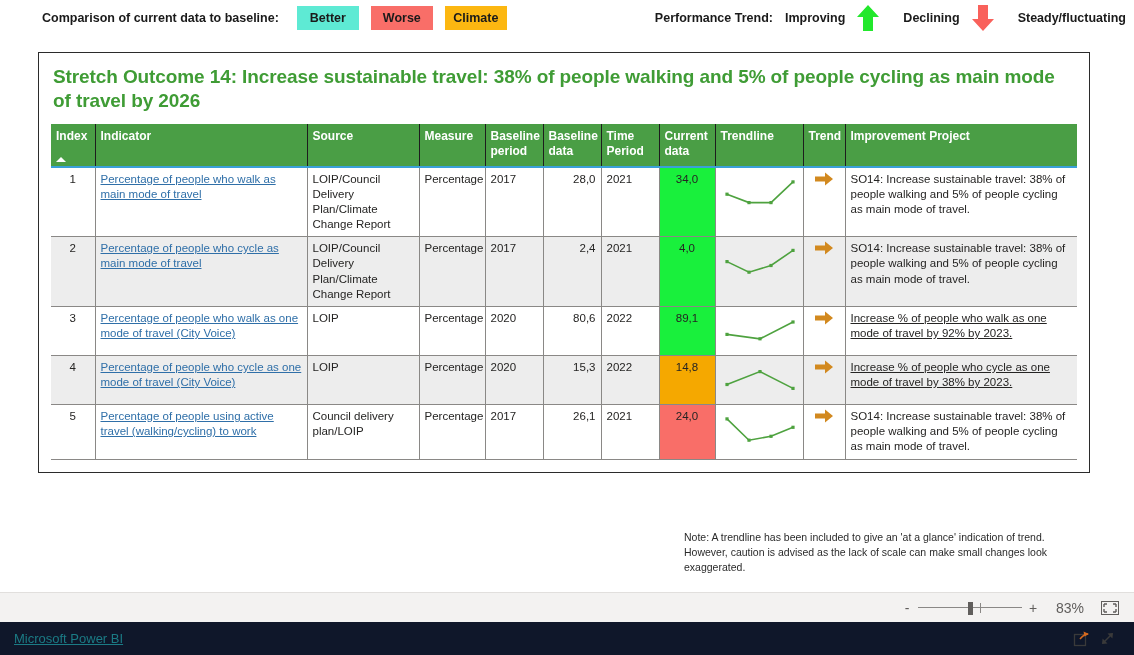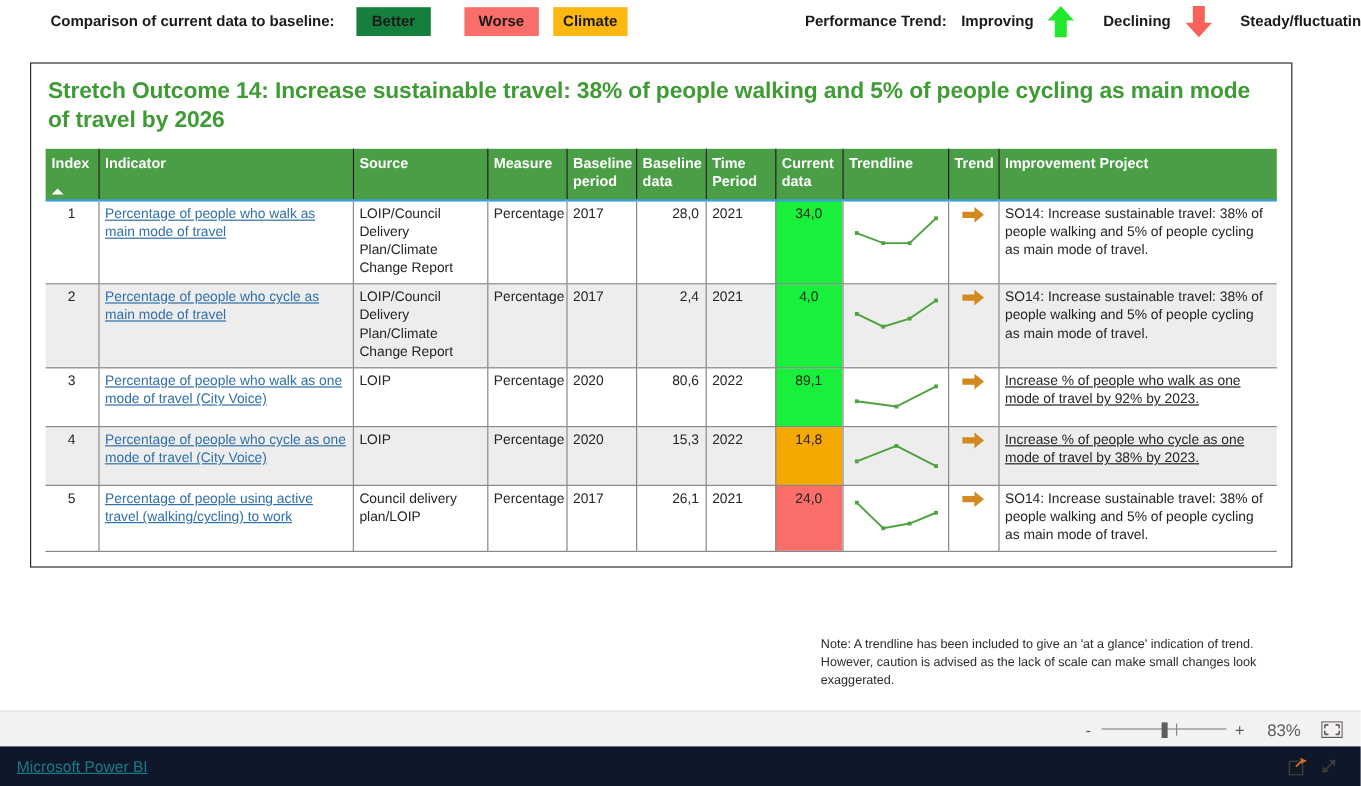--- a/index.html
+++ b/index.html
@@ -37,21 +37,21 @@
   .chip {
     display: inline-flex;
     align-items: center;
     justify-content: center;
     width: 62px;
     height: 24px;
     font-size: 12.5px;
     font-weight: bold;
     color: #1a1a1a;
   }
-  .chip-better  { background: #15803d; }
+  .chip-better  { background: #5eead4; }
   .chip-worse   { background: #f96e68; }
   .chip-similar { background: #fcb711; }
 
   .trend-word {
     font-size: 12.5px;
     font-weight: bold;
     color: #1a1a1a;
     white-space: nowrap;
   }
 
@@ -61,21 +61,21 @@
   .canvas {
     position: absolute;
     left: 0; top: 36px;
     width: 1134px;
     height: 556px;
     background: #ffffff;
   }
 
   .card {
     position: absolute;
-    left: 25px;
+    left: 38px;
     top: 16px;
     width: 1052px;
     border: 1px solid #2b2b2b;
     background: #ffffff;
     box-sizing: border-box;
     padding: 10px 12px 12px 12px;
   }
 
   .card-title {
     font-size: 19px;
@@ -243,21 +243,21 @@
   }
 </style>
 </head>
 <body>
 
 <div class="legend-bar">
 
   <div class="legend-group" style="margin-left:42px;">
     <span class="legend-label">Comparison of current data to baseline:</span>
     <span class="chip chip-better" style="margin-left:18px;">Better</span>
-    <span class="chip chip-worse" style="margin-left:28px;">Worse</span>
+    <span class="chip chip-worse" style="margin-left:12px;">Worse</span>
     <span class="chip chip-similar" style="margin-left:12px;">Climate</span>
   </div>
 
   <div class="legend-group" style="margin-left:148px;">
     <span class="legend-label">Performance Trend:</span>
 
     <span class="trend-word" style="margin-left:12px;">Improving</span>
     <span class="arrow-wrap" style="margin-left:10px;">
       <svg width="26" height="30" viewBox="0 0 26 30">
           <polygon points="13,2 24,14 18,14 18,28 8,28 8,14 2,14" fill="#22e82c"></polygon>

